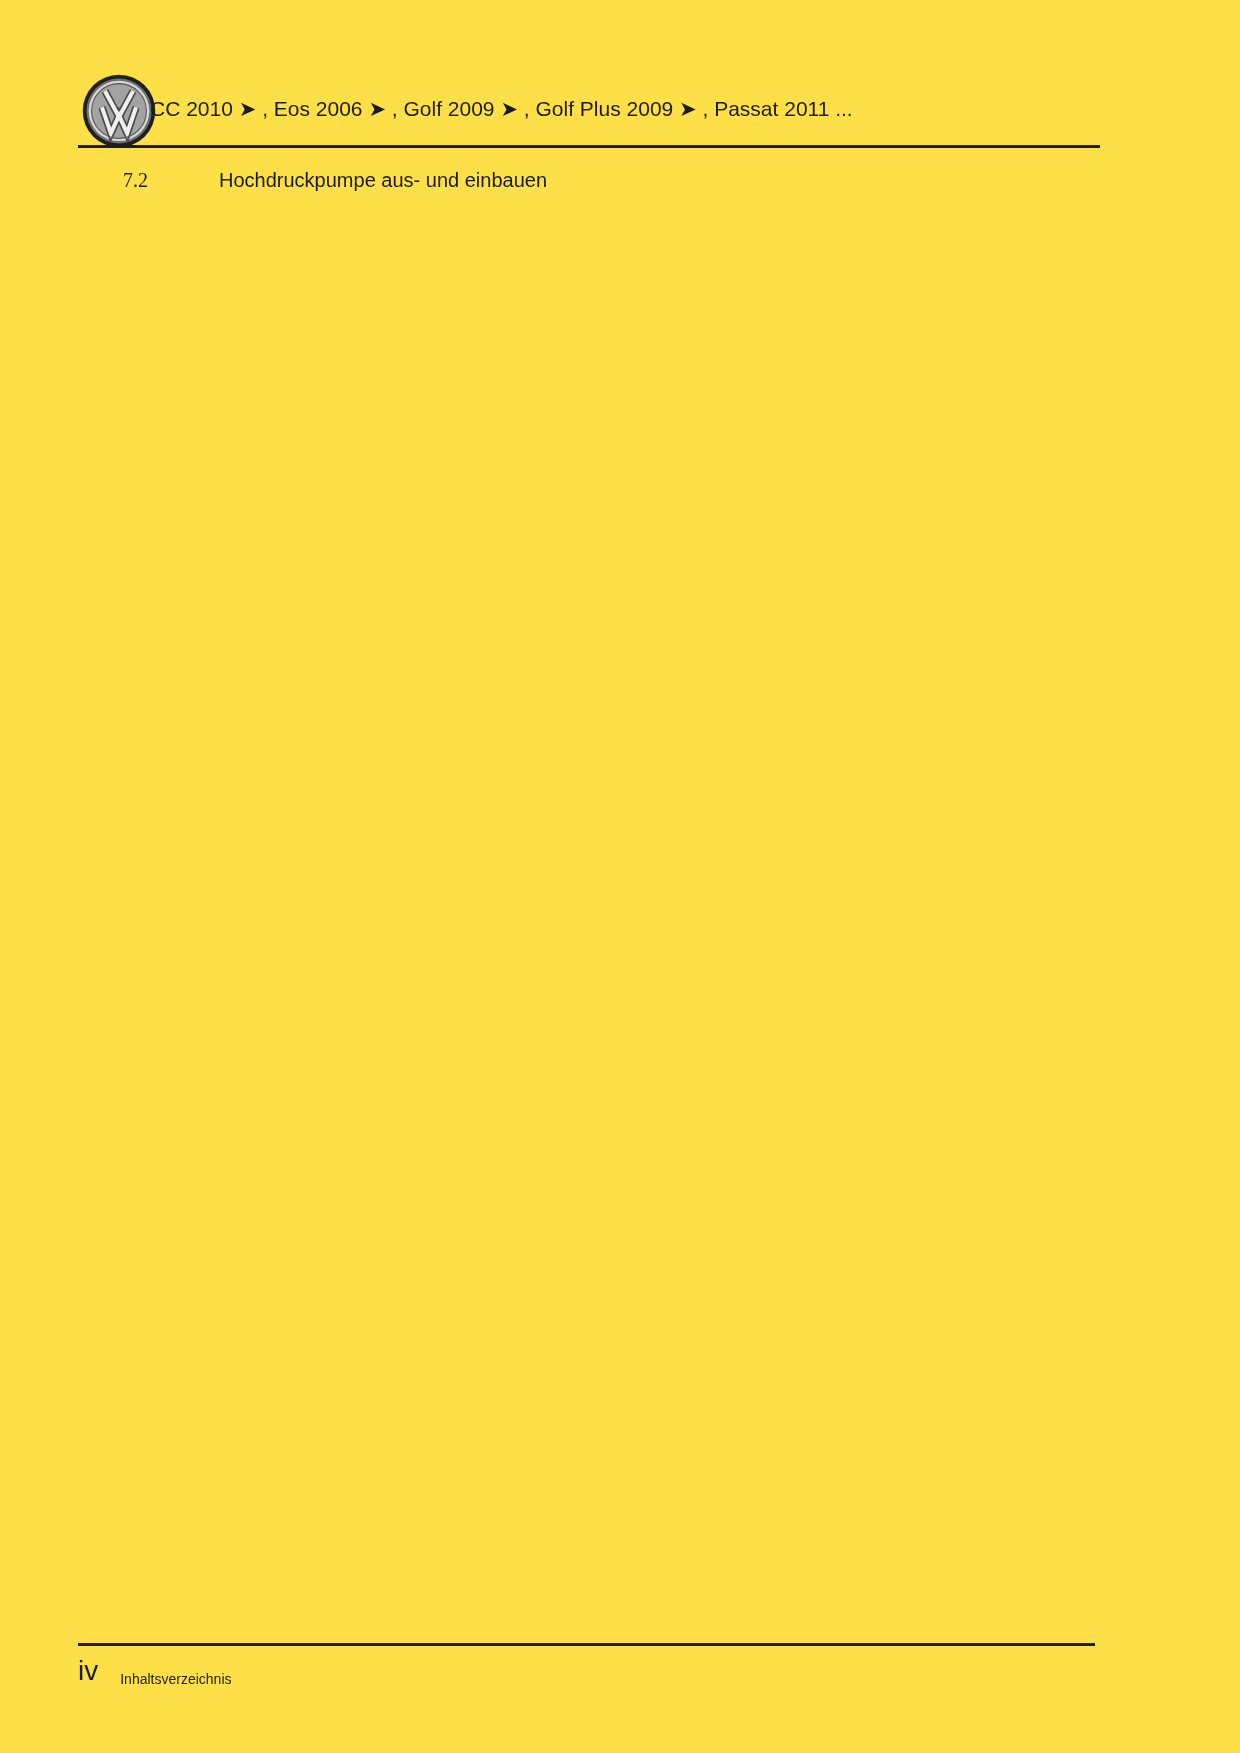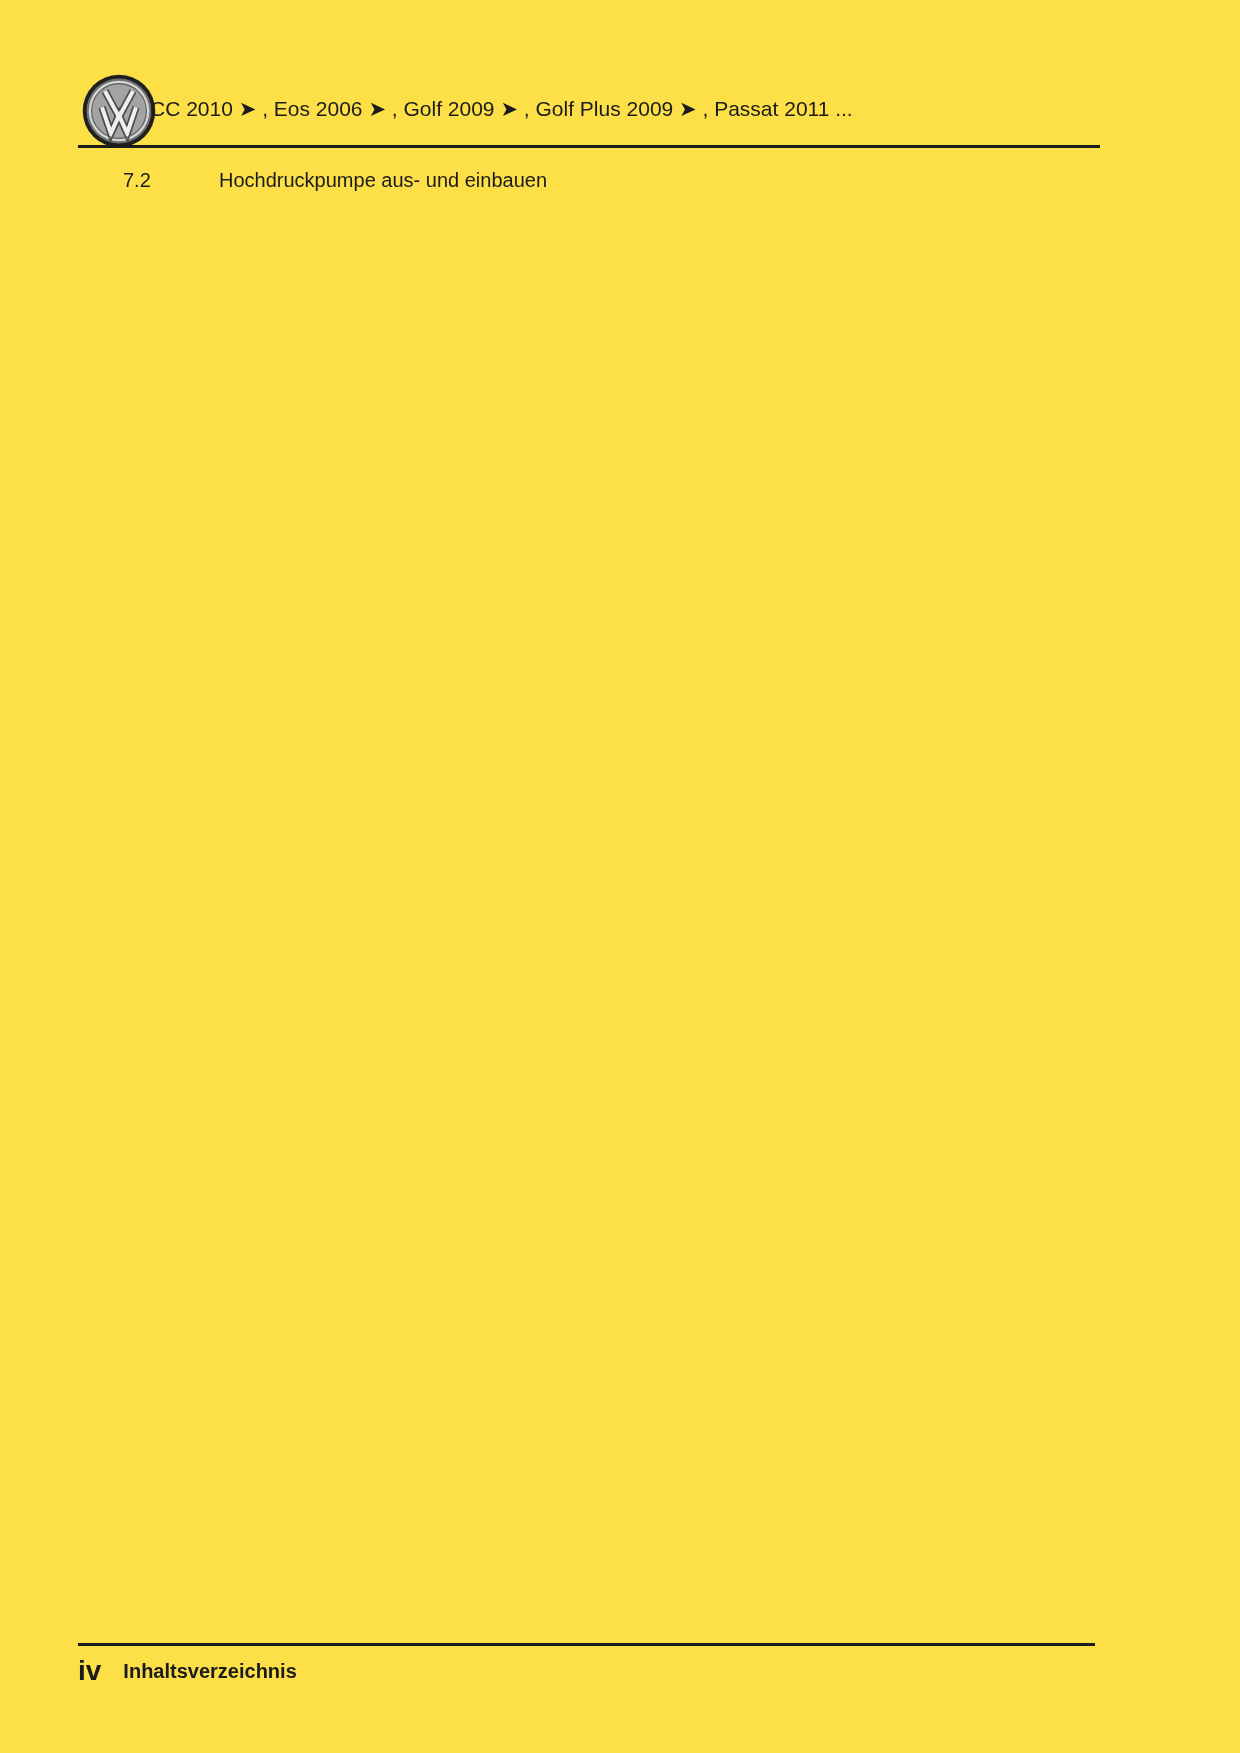--- a/index.html
+++ b/index.html
@@ -45,21 +45,21 @@
     top: 168px;
     width: 1005px;
   }
   .row {
     display: flex;
     align-items: baseline;
     font-size: 20px;
     line-height: 25px;
     white-space: nowrap;
   }
-  .row .num { flex: none; width: 60px; }
+  .row .num { flex: none; width: 60px; font-family: Liberation Serif, serif; }
   .row .title { flex: none; margin-left: 36px; }
   .row .dots {
     flex: 1;
     align-self: flex-end;
     height: 3px;
     margin: 0 8px 5px 12px;
     background-image: repeating-linear-gradient(to right, #161616 0, #161616 3px, transparent 3px, transparent 12px);
   }
   .row .page { flex: none; min-width: 46px; text-align: right; }
 
@@ -72,25 +72,24 @@
     top: 1643px;
     width: 1017px;
     height: 3px;
     background: #1c1c1c;
   }
   .footer {
     position: absolute;
     left: 78px;
     top: 1655px;
     display: flex;
-    align-items: center;
-    font-weight: bold;
+    align-items: flex-end;
   }
   .footer-page { font-size: 28px; }
-  .footer-label { font-size: 20px; margin-left: 22px; }
+  .footer-label { font-size: 14px; margin-left: 22px; }
 </style>
 </head>
 <body>
 
 <div class="page">
 
   <svg class="logo" viewBox="0 0 100 100" aria-hidden="true">
     <circle cx="50" cy="50" r="49" fill="#1f1f1f"></circle>
     <circle cx="50" cy="50" r="44" fill="#6f6f6f"></circle>
     <circle cx="50" cy="50" r="41" fill="#d6d6d6"></circle>

